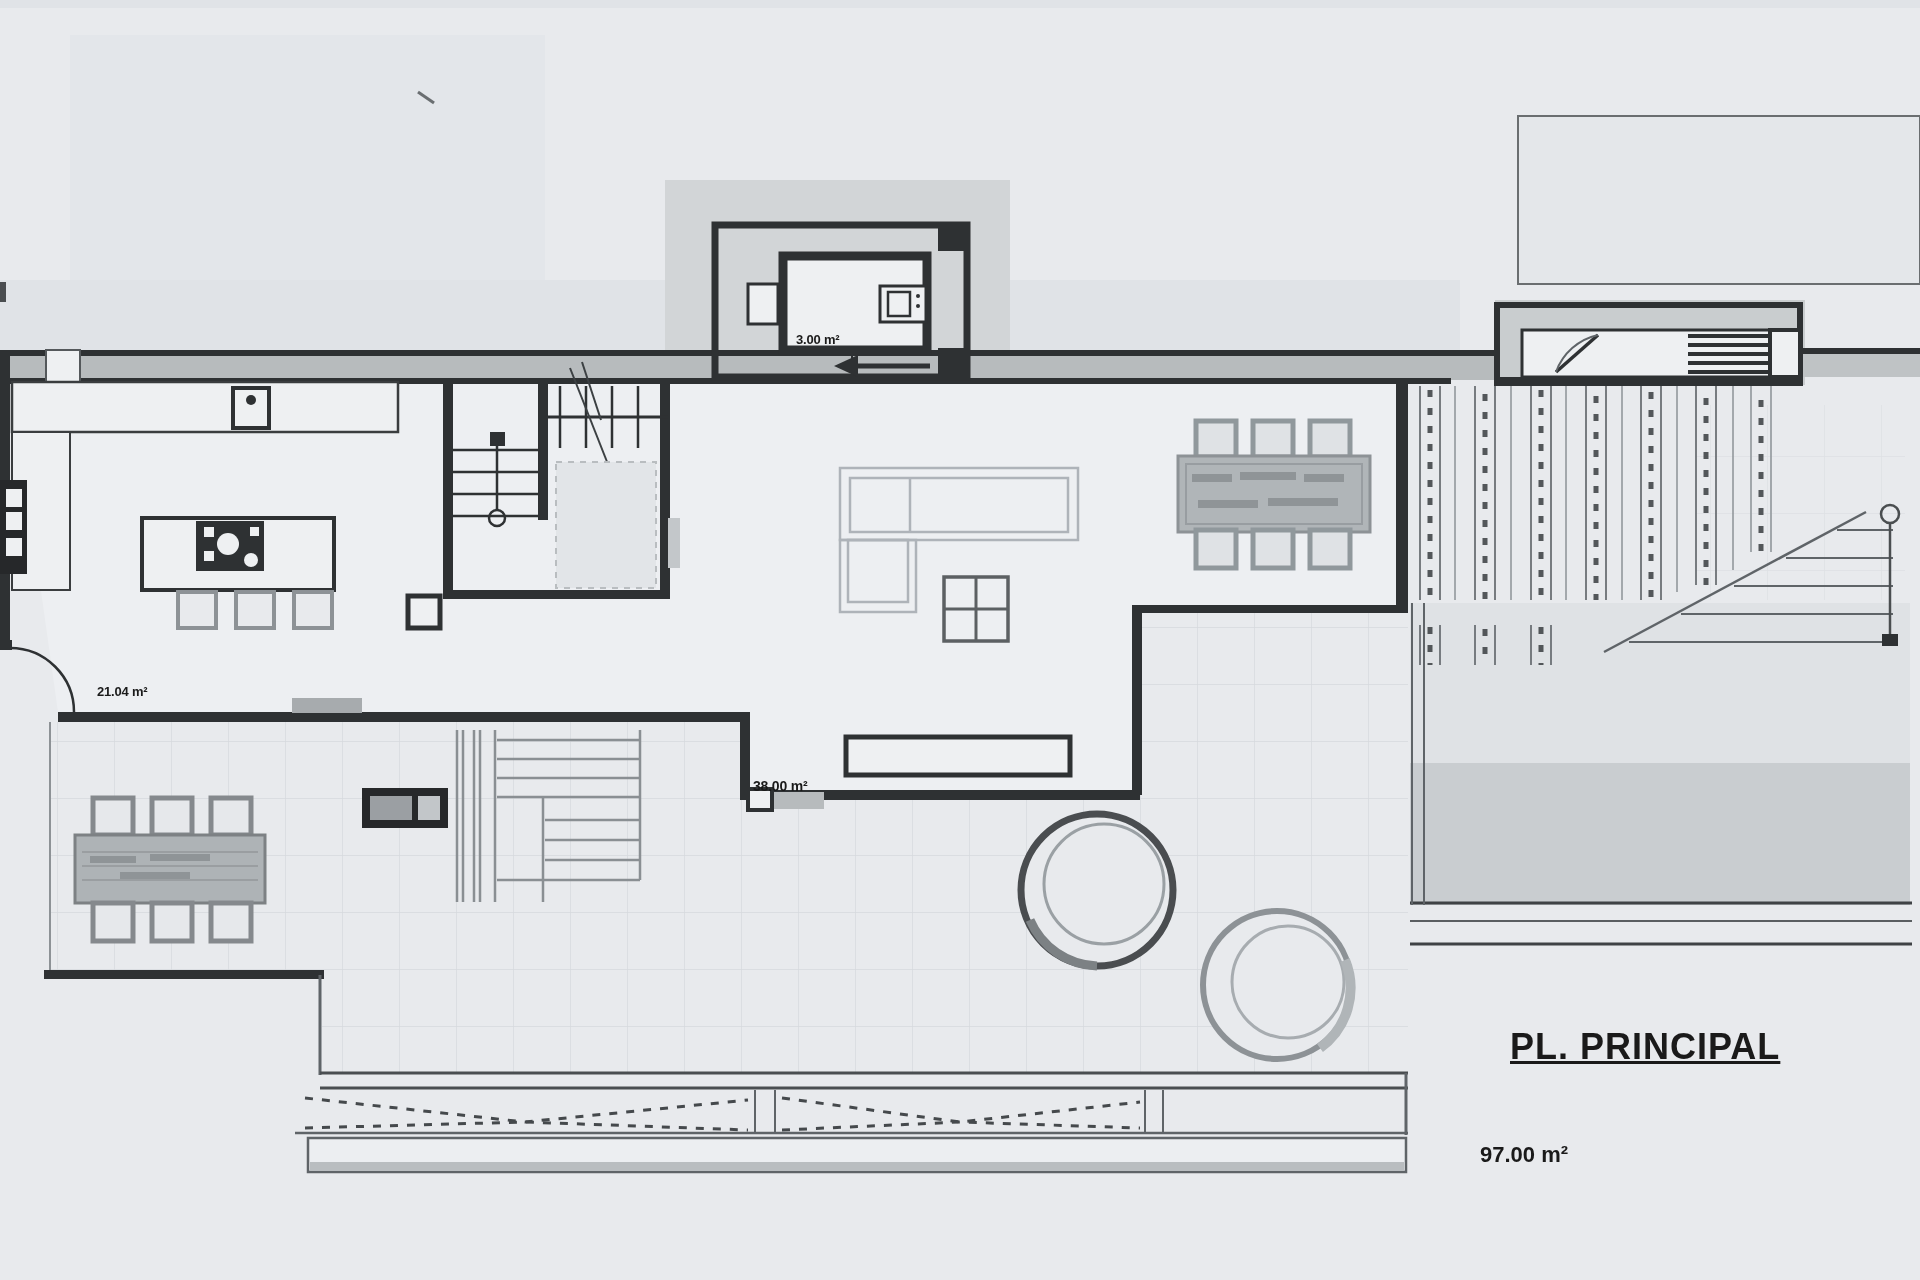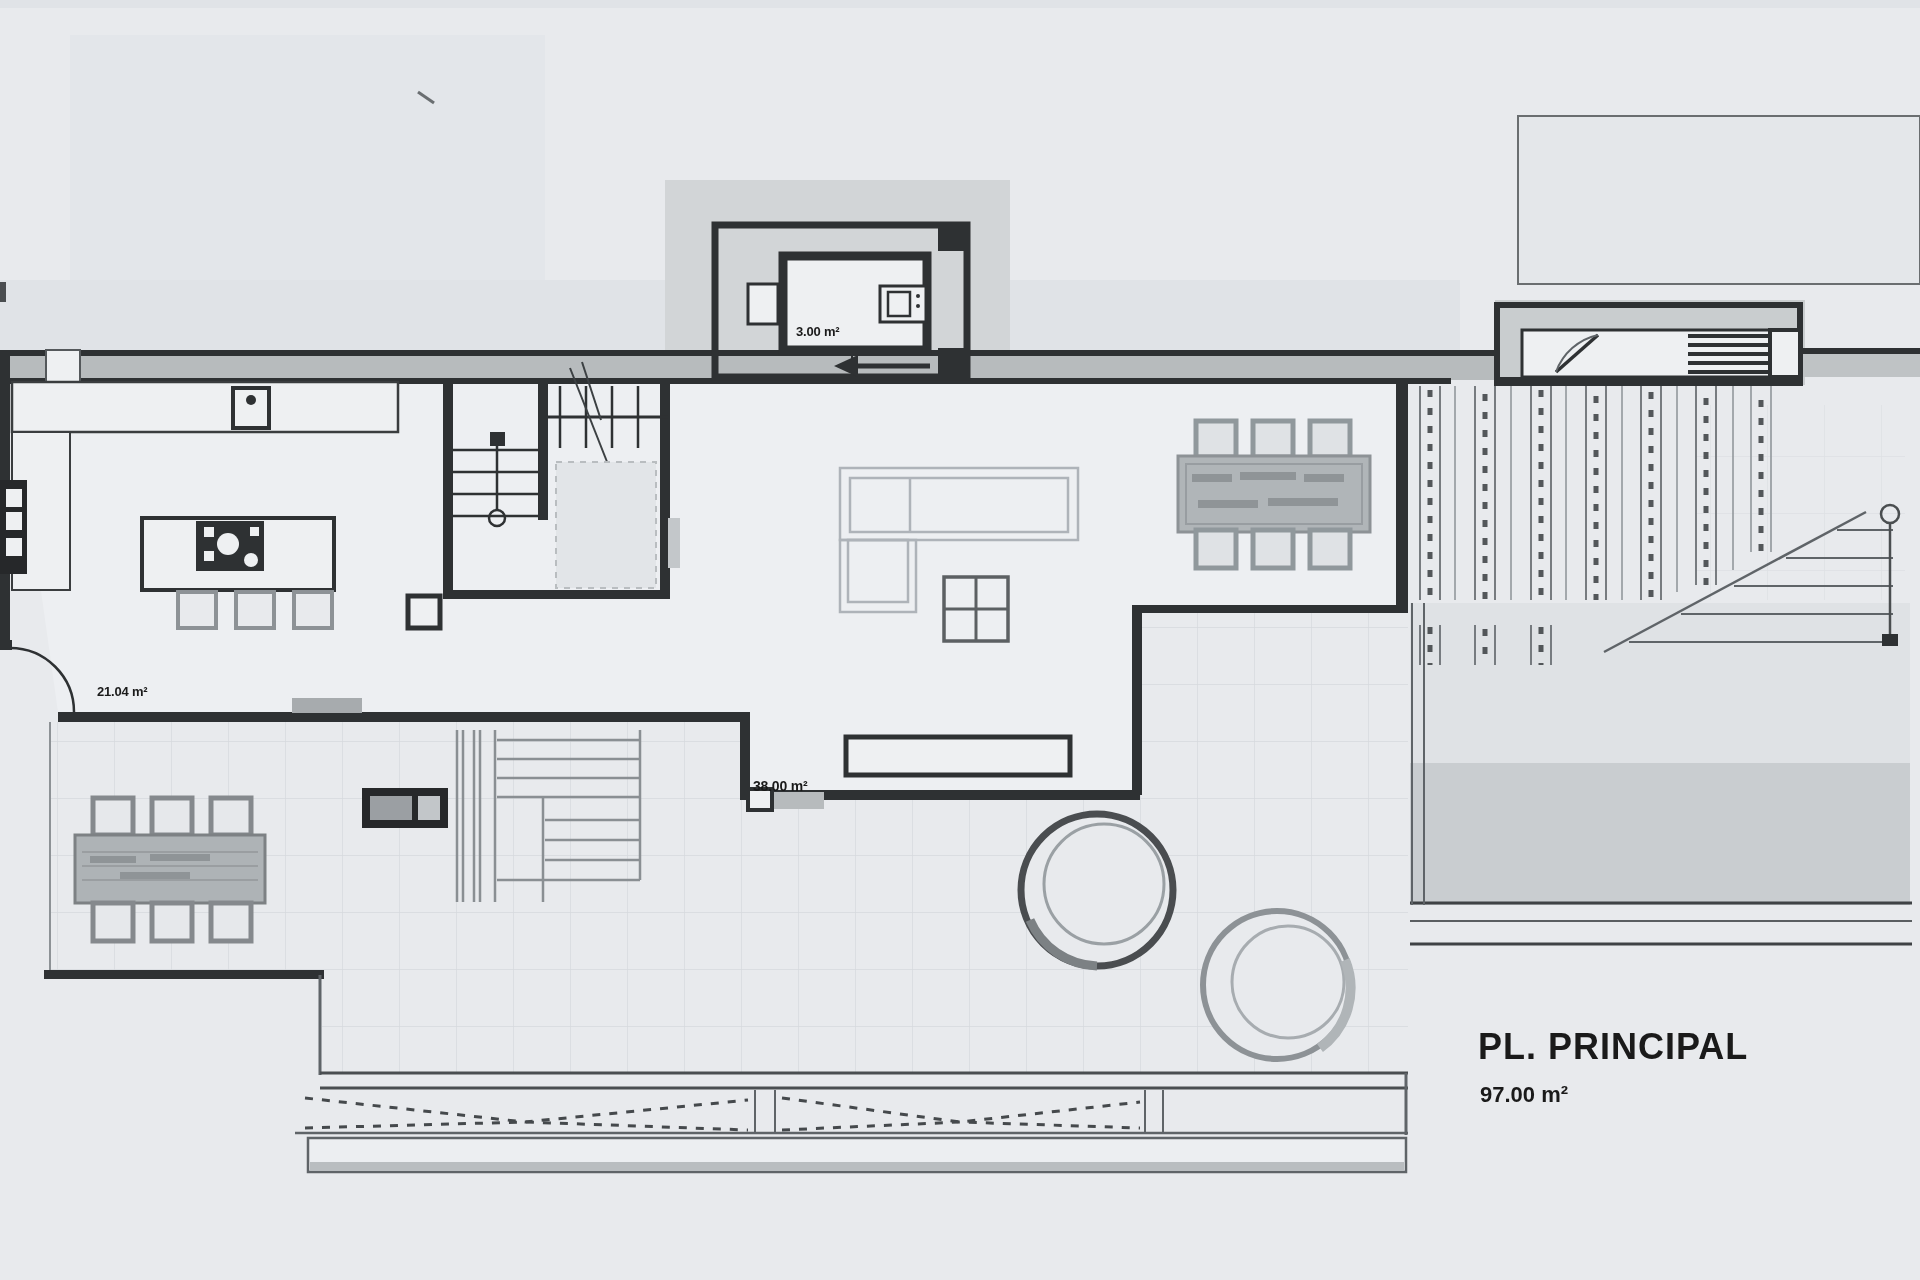--- a/index.html
+++ b/index.html
@@ -383,18 +383,18 @@
     <circle cx="1104" cy="884" r="60" fill="none" stroke="#9aa0a4" stroke-width="3"></circle>
     <path d="M1030,920 A76,76 0 0 0 1097,966" fill="none" stroke="#7c8184" stroke-width="9"></path>
   </g>
   <g>
     <circle cx="1277" cy="985" r="74" fill="#e8eaed" stroke="#8d9296" stroke-width="6"></circle>
     <circle cx="1288" cy="982" r="56" fill="none" stroke="#a7acb0" stroke-width="3"></circle>
     <path d="M1345,960 A74,74 0 0 1 1320,1048" fill="none" stroke="#b0b5b8" stroke-width="10"></path>
   </g>
 </svg>
 
-  <div class="label label-small" style="left:796px;top:324px;text-align:center;">3.00 m²</div>
+  <div class="label label-small" style="left:796px;top:332px;text-align:center;">3.00 m²</div>
   <div class="label label-small" style="left:97px;top:684px;">21.04 m²</div>
   <div class="label label-small" style="left:753px;top:778px;font-size:14px;">38.00 m²</div>
-  <div class="label label-title" style="left:1478px;top:1026px;">PL. PRINCIPAL</div>
-  <div class="label label-area" style="left:1480px;top:1082px;text-align:center;">97.00 m²</div>
+  <div class="label label-title" style="left:1510px;top:1026px;text-decoration:underline;">PL. PRINCIPAL</div>
+  <div class="label label-area" style="left:1480px;top:1142px;text-align:center;">97.00 m²</div>
 </div>
 
 </body></html>

